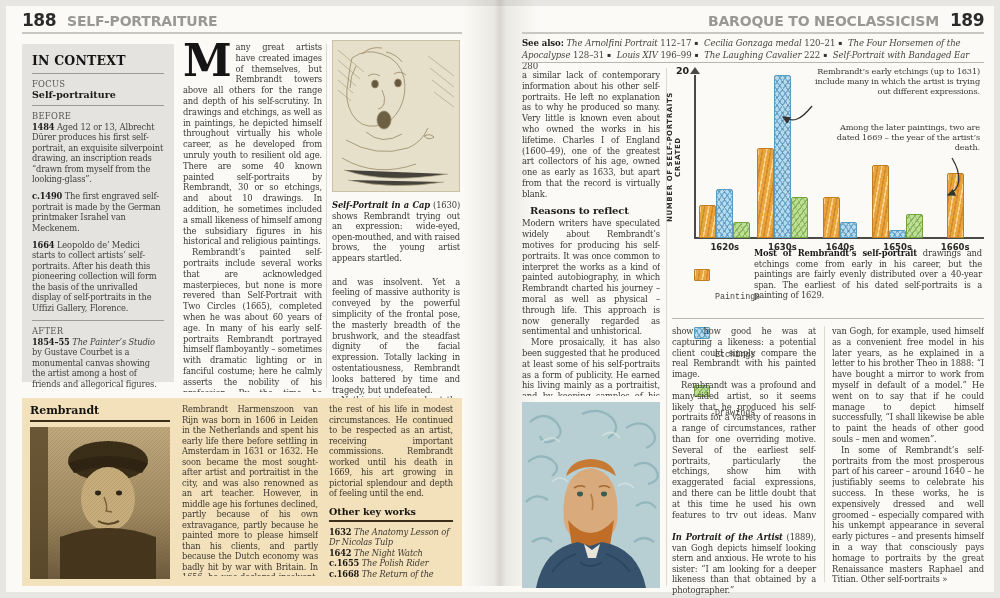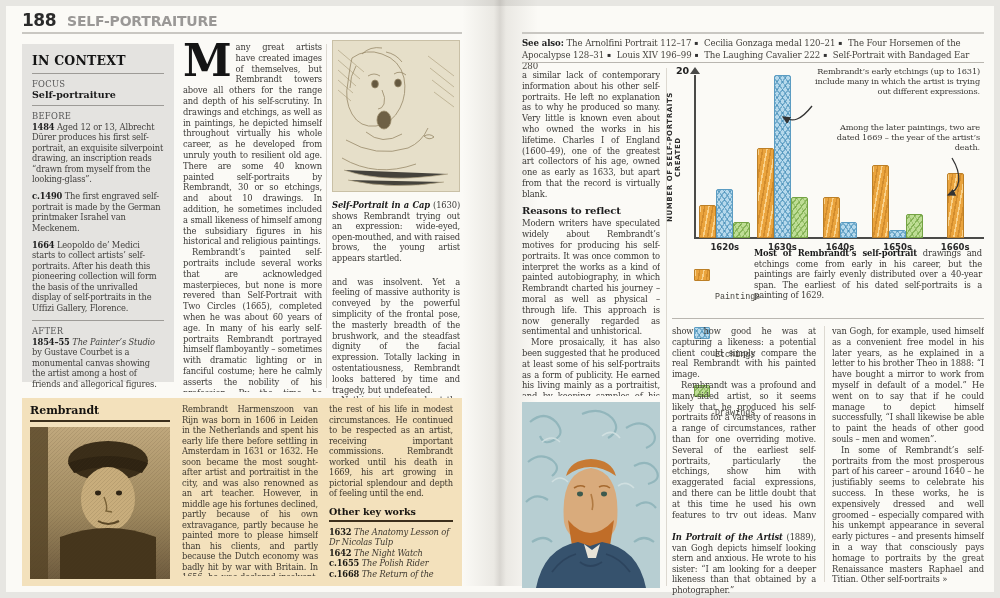--- a/index.html
+++ b/index.html
@@ -6,21 +6,21 @@
   #canvas{position:relative;width:1000px;height:598px;background:#e7e6e2;font-family:"DejaVu Serif",serif;color:#3c3a37;overflow:hidden;}
   #spread{position:absolute;left:6px;top:6px;width:988px;height:586px;background:#fbfaf6;}
   #gutter{position:absolute;left:462px;top:0;width:76px;height:586px;background:linear-gradient(90deg,rgba(0,0,0,0) 0%,rgba(90,80,65,0.10) 42%,rgba(60,50,40,0.18) 50%,rgba(90,80,65,0.10) 58%,rgba(0,0,0,0) 100%);}
   .hdr-num{font-family:"DejaVu Sans",sans-serif;font-weight:800;font-size:17px;color:#2b2b2b;letter-spacing:-0.5px;}
   .hdr-title{font-family:"DejaVu Sans",sans-serif;font-weight:800;font-size:14px;color:#9a9896;letter-spacing:-0.2px;}
   .hdr-rule{position:absolute;height:2px;background:#c9c7c2;}
   .vsep{position:absolute;width:1px;background:#ddd9d1;}
   .body-txt{font-size:8.4px;line-height:10.8px;letter-spacing:-0.15px;text-align:justify;}
   .body-txt p{margin:0;}
   .body-txt p.ind{text-indent:9px;}
-  .subhead{font-weight:bold;font-size:10px;color:#1c1c1c;margin:6px 0 2px 0;}
+  .subhead{font-weight:bold;font-size:10px;color:#1c1c1c;margin:6px 0 2px 8px;}
   .dropcap{float:left;font-family:"DejaVu Serif",serif;font-weight:bold;font-size:44px;line-height:34px;color:#151515;margin:2px 4px 0 0;}
   
   #incontext{position:absolute;left:22px;top:44px;width:152px;height:338px;background:#e4e3e0;padding:9px 10px;box-sizing:border-box;}
   #incontext .ic-title{font-weight:bold;font-size:12.5px;color:#141414;letter-spacing:0.2px;}
   .ic-rule{height:1px;background:#9d9b97;margin:5px 0;}
   .ic-label{font-size:8.4px;color:#555;letter-spacing:0.3px;}
   .ic-focus{font-weight:bold;font-size:9.5px;color:#1a1a1a;margin-bottom:4px;}
   .ic-ev{font-size:8.3px;line-height:10.4px;letter-spacing:-0.15px;color:#44423f;margin-bottom:7px;}
   .ic-ev b{color:#1c1c1c;}
   .ic-ev i{font-style:italic;}
@@ -30,21 +30,21 @@
   #bio .bio-rule{height:2px;background:#3c2f1c;width:140px;margin:3px 0 5px 0;}
   .bio-txt{font-size:8.3px;line-height:10.5px;letter-spacing:-0.15px;text-align:justify;color:#3e3930;}
   .works-title{font-weight:bold;font-size:9.5px;color:#151310;margin-top:7px;}
   .works-rule{height:2px;background:#3c2f1c;margin:3px 0 5px 0;}
   .work-item{font-size:8.3px;line-height:10.5px;letter-spacing:-0.15px;color:#3e3930;}
   .work-item b{color:#1c1a15;}
   .work-item i{font-style:italic;}
   
   #seealso{position:absolute;left:522px;top:37px;width:462px;font-size:8.6px;line-height:11px;letter-spacing:-0.1px;color:#47443f;}
   #seealso b{font-style:normal;font-weight:bold;color:#222;}
-  #seealso .sa-title{}
+  #seealso .sa-title{font-style:italic;}
   #seealso .sep{font-size:6px;vertical-align:1px;padding:0 3px;color:#333;}
   
   #chart{position:absolute;left:664px;top:64px;width:322px;height:252px;font-family:"DejaVu Sans",sans-serif;}
   .ylab{position:absolute;left:2px;top:12px;height:162px;writing-mode:vertical-rl;transform:rotate(180deg);font-size:7px;font-weight:bold;letter-spacing:0.6px;color:#2c2c2c;text-align:center;}
   .ymax{position:absolute;left:12px;top:1px;font-size:9.5px;font-weight:bold;color:#222;}
   .yaxis{position:absolute;left:30px;top:11px;width:2px;height:163px;background:#4a4a48;}
   .yarrow{position:absolute;left:26px;top:3px;width:0;height:0;border-left:5px solid transparent;border-right:5px solid transparent;border-bottom:7px solid #4a4a48;}
   .xaxis{position:absolute;left:30px;top:173px;width:290px;height:2px;background:#4a4a48;}
   #groups{position:absolute;left:32px;top:10px;width:288px;height:164px;display:flex;}
   .chart-group{flex:1;display:flex;align-items:flex-end;justify-content:center;}
@@ -169,20 +169,24 @@
       <div class="bio-txt">the rest of his life in modest circumstances. He continued to be respected as an artist, receiving important commissions. Rembrandt worked until his death in 1669, his art growing in pictorial splendour and depth of feeling until the end.</div>
       <div class="works-title">Other key works</div>
       <div class="works-rule"></div>
       <div class="work-item"><b>1632</b> <i>The Anatomy Lesson of Dr Nicolas Tulp</i></div>
       <div class="work-item"><b>1642</b> <i>The Night Watch</i></div>
       <div class="work-item"><b>c.1655</b> <i>The Polish Rider</i></div>
       <div class="work-item"><b>c.1668</b> <i>The Return of the Prodigal Son</i></div>
     </div>
   </div>
 
+  <div style="position:absolute;left:522px;top:10px;width:462px;text-align:right;">
+    <span class="hdr-title">BAROQUE TO NEOCLASSICISM</span>
+    <span class="hdr-num" style="margin-left:6px;">189</span>
+  </div>
   <div class="hdr-rule" style="left:522px;top:32px;width:462px;"></div>
 
   <div id="seealso">
     <b>See also:</b>
     <span class="sa-title">The Arnolfini Portrait</span> <span>112–17</span><span class="sep">▪</span>
     <span class="sa-title">Cecilia Gonzaga medal</span> <span>120–21</span><span class="sep">▪</span>
     <span class="sa-title">The Four Horsemen of the Apocalypse</span> <span>128–31</span><span class="sep">▪</span>
     <span class="sa-title">Louis XIV</span> <span>196–99</span><span class="sep">▪</span>
     <span class="sa-title">The Laughing Cavalier</span> <span>222</span><span class="sep">▪</span>
     <span class="sa-title">Self-Portrait with Bandaged Ear</span> <span>280</span>

